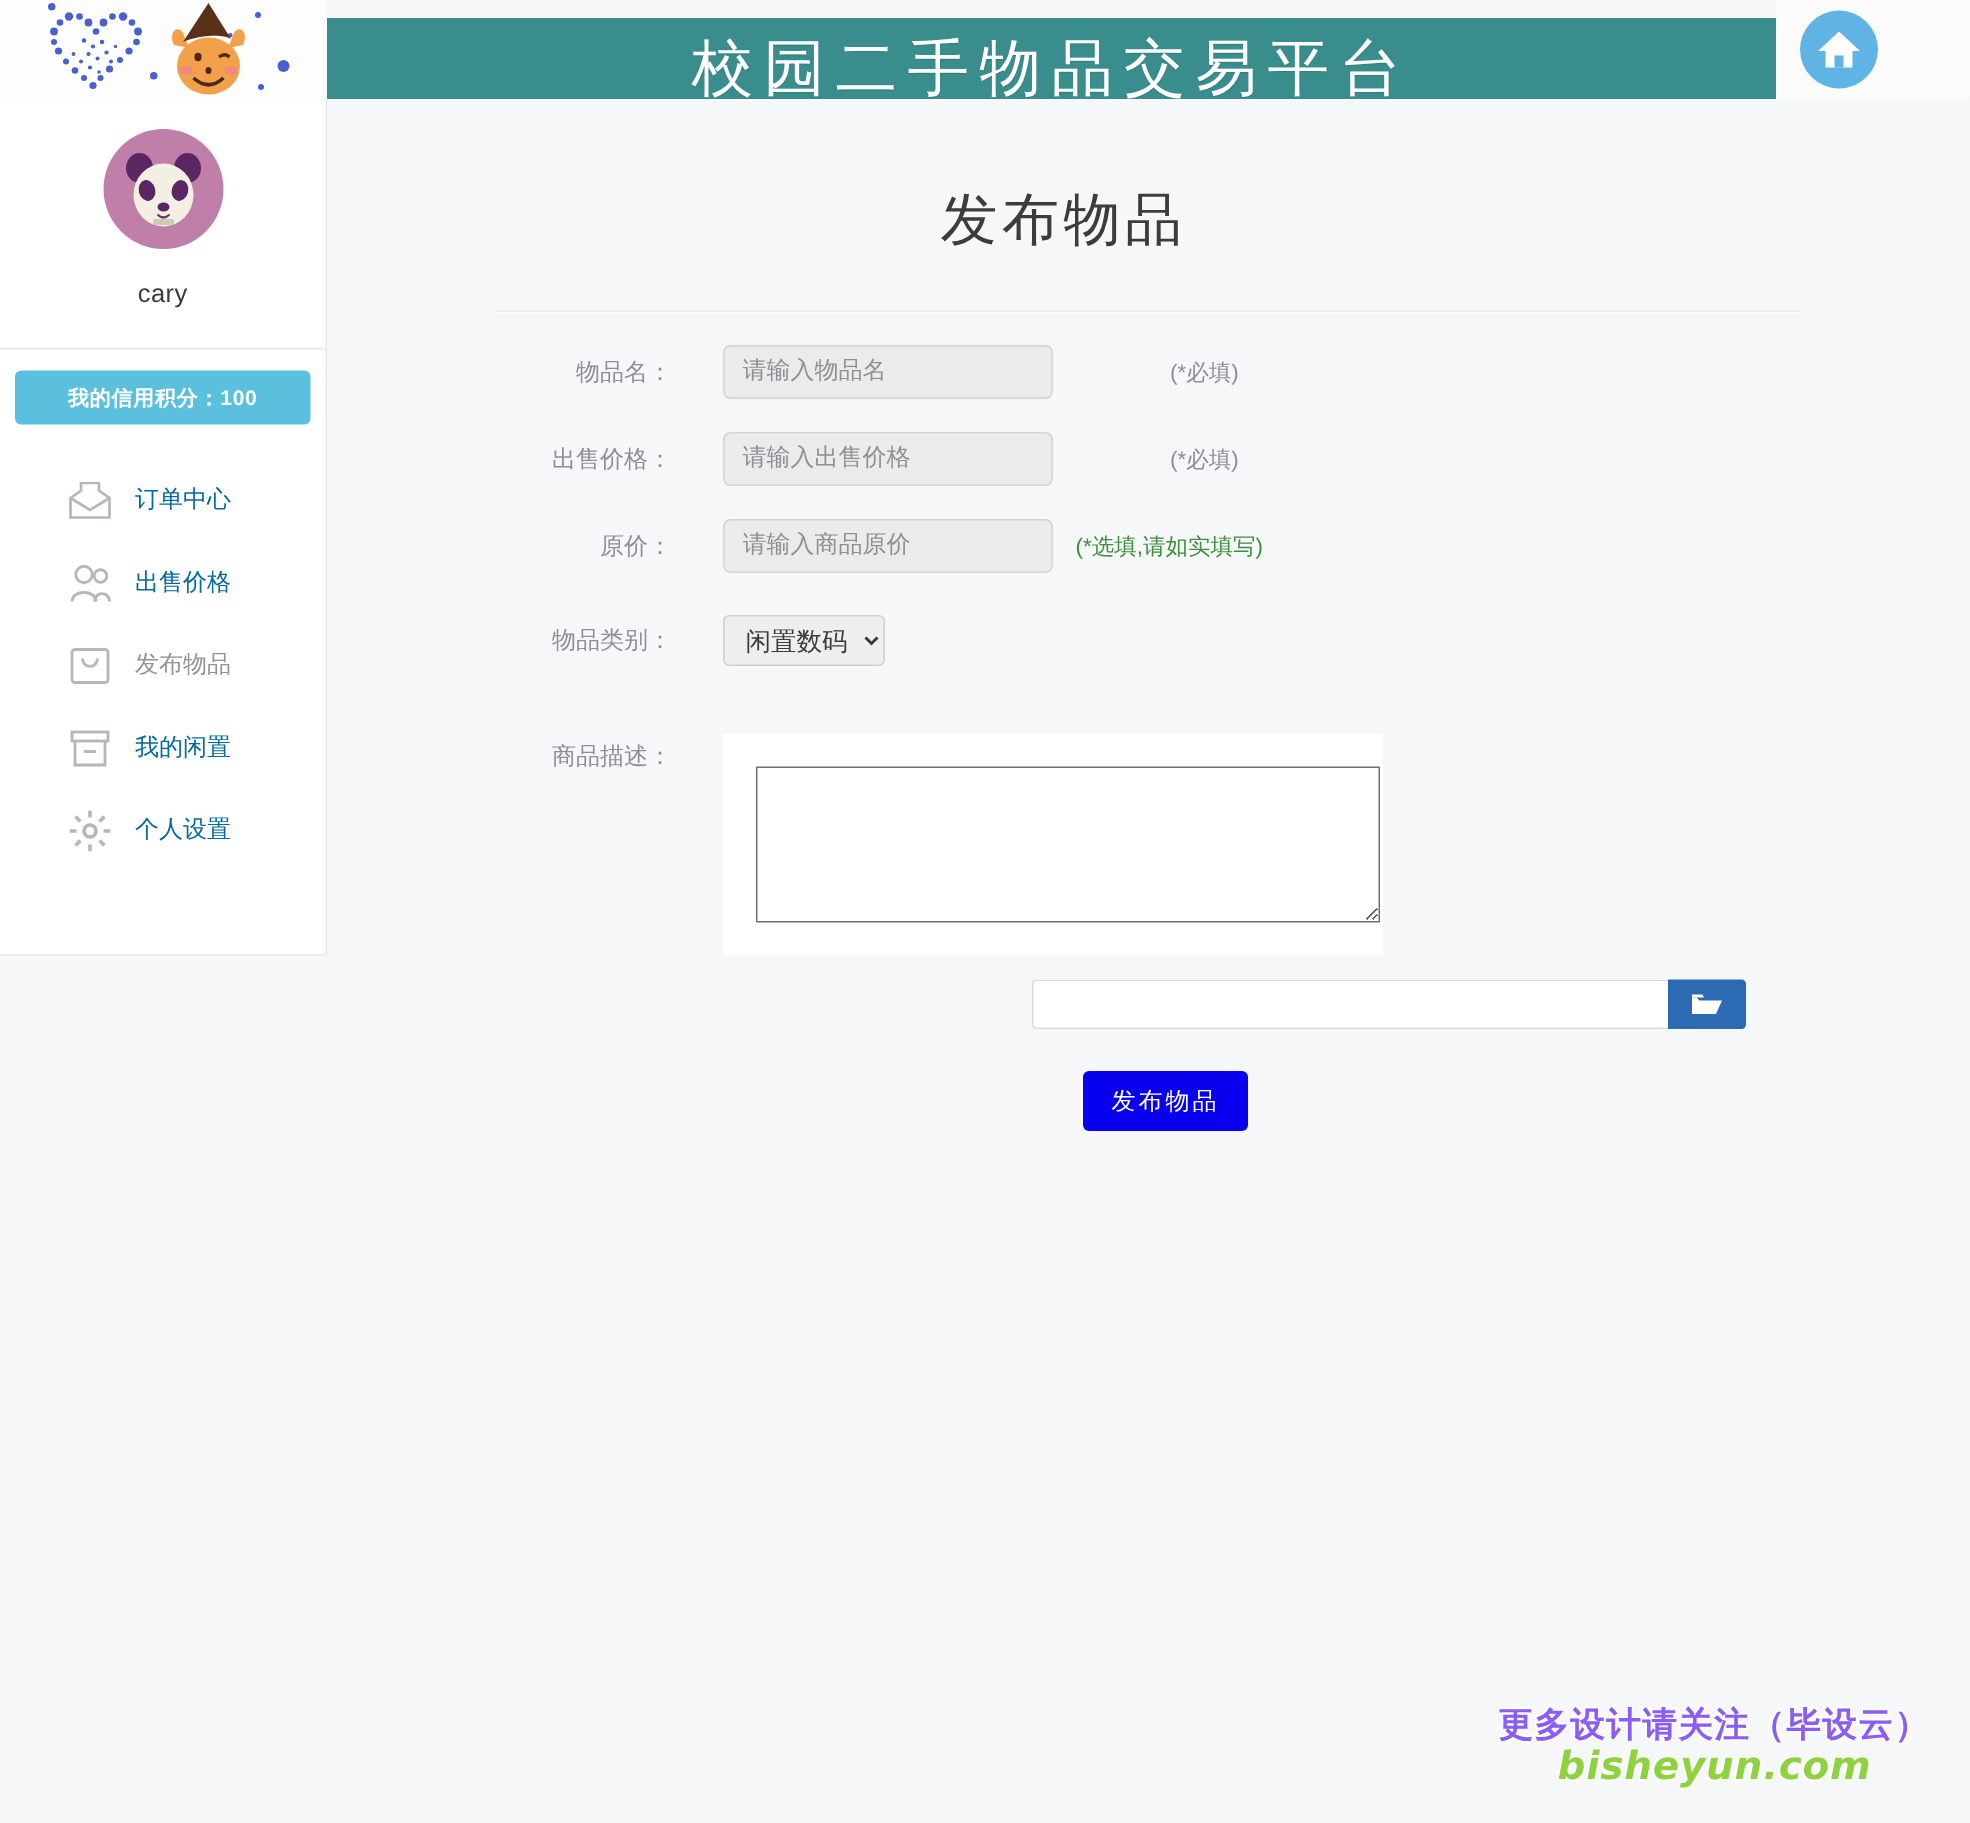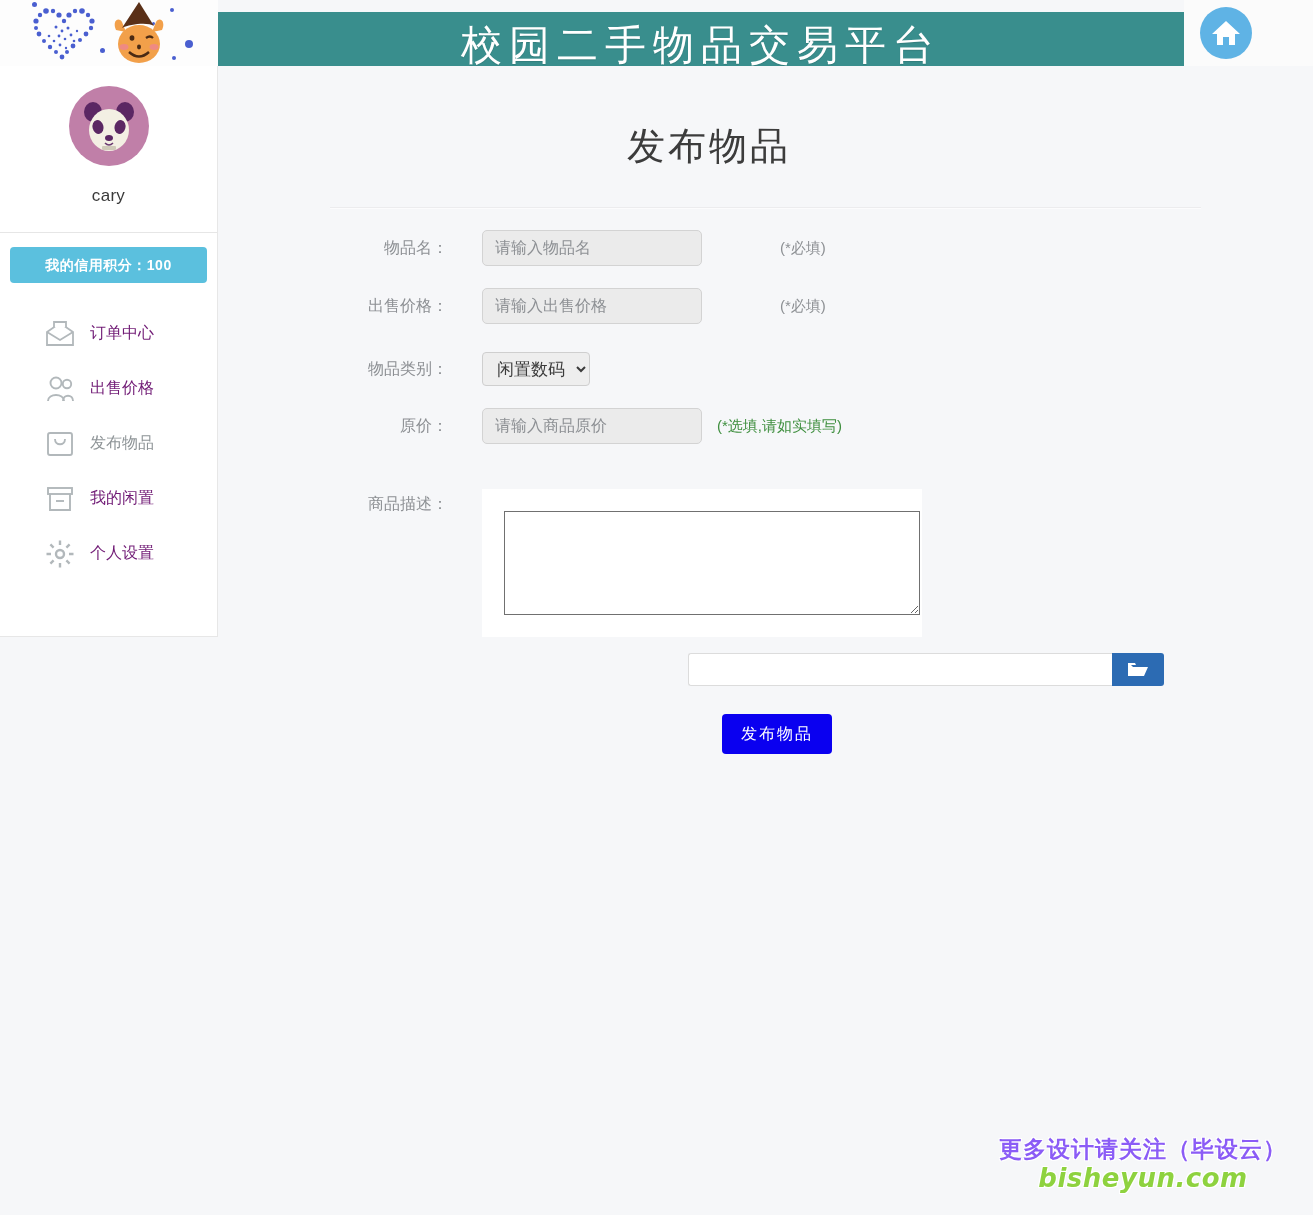--- a/index.html
+++ b/index.html
@@ -81,21 +81,21 @@
   }
   .nav-item .nav-icon {
     width: 32px; height: 32px;
     display: inline-flex;
     align-items: center; justify-content: center;
     flex: 0 0 32px;
   }
   .nav-item .nav-label {
     margin-left: 14px;
     font-size: 16px;
-    color: #701a75;
+    color: #0369a1;
     white-space: nowrap;
   }
   .nav-item.active .nav-label { color: #8e9497; }
 
   
   #topbar {
     position: absolute; left: 218px; top: 0;
     width: 966px; height: 76px;
     background: #398e8d;
     overflow: hidden;
@@ -498,31 +498,31 @@
     <input class="form-input" type="text" placeholder="请输入物品名" style="">
     <span class="hint">(*必填)</span>
   </div>
 
   <div class="form-row">
     <span class="form-label">出售价格：</span>
     <input class="form-input" type="text" placeholder="请输入出售价格" style="">
     <span class="hint">(*必填)</span>
   </div>
 
+  <div class="form-row">
+    <span class="form-label">原价：</span>
+    <input class="form-input" type="text" placeholder="请输入商品原价" style="">
+    <span class="hint optional">(*选填,请如实填写)</span>
+  </div>
+
   <div class="form-row" style="margin-top:28px;">
     <span class="form-label">物品类别：</span>
     <select class="form-select">
       <option>闲置数码</option>
     </select>
-  </div>
-
-  <div class="form-row">
-    <span class="form-label">原价：</span>
-    <input class="form-input" type="text" placeholder="请输入商品原价" style="">
-    <span class="hint optional">(*选填,请如实填写)</span>
   </div>
 
   <div id="desc-row">
     <span class="form-label">商品描述：</span>
     <div id="desc-card">
       <textarea id="desc-area" placeholder="" style=""></textarea>
     </div>
   </div>
 
 

